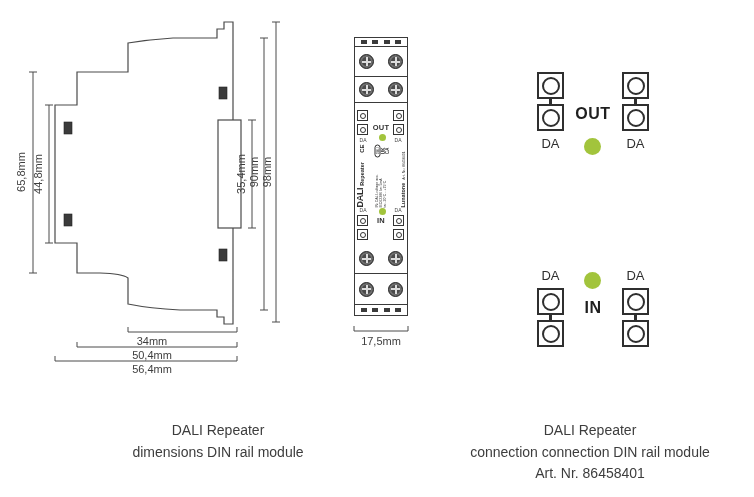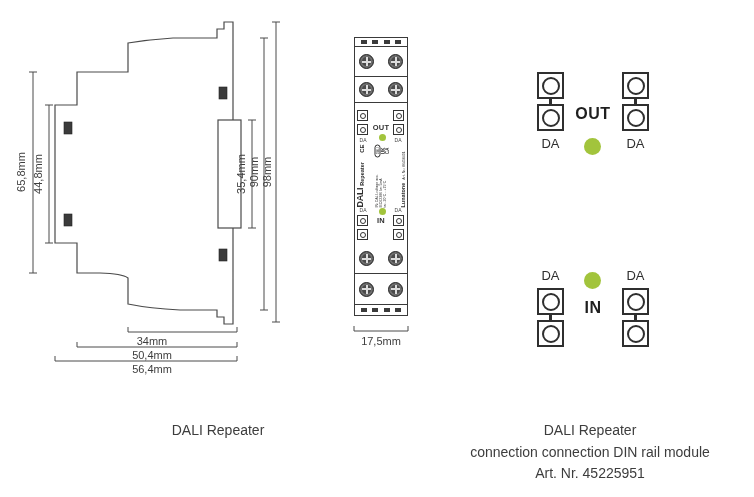--- a/index.html
+++ b/index.html
@@ -246,20 +246,21 @@
     <div class="tpair" style="left:87px;top:22px;">
       <div class="tsq"></div>
       <div class="tconn"></div>
       <div class="tsq"></div>
     </div>
     <div class="big-label" style="left:29px;width:58px;top:33px;">IN</div>
   </div>
 
   <div class="caption cap-left">
     <div>DALI Repeater</div>
+    <div>dimensions DIN rail module</div>
   </div>
   <div class="caption cap-right">
     <div>DALI Repeater</div>
     <div>connection connection DIN rail module</div>
-    <div>Art. Nr. 45225951</div>
+    <div>Art. Nr. 86458401</div>
   </div>
 
 </div>
 
 </body></html>

